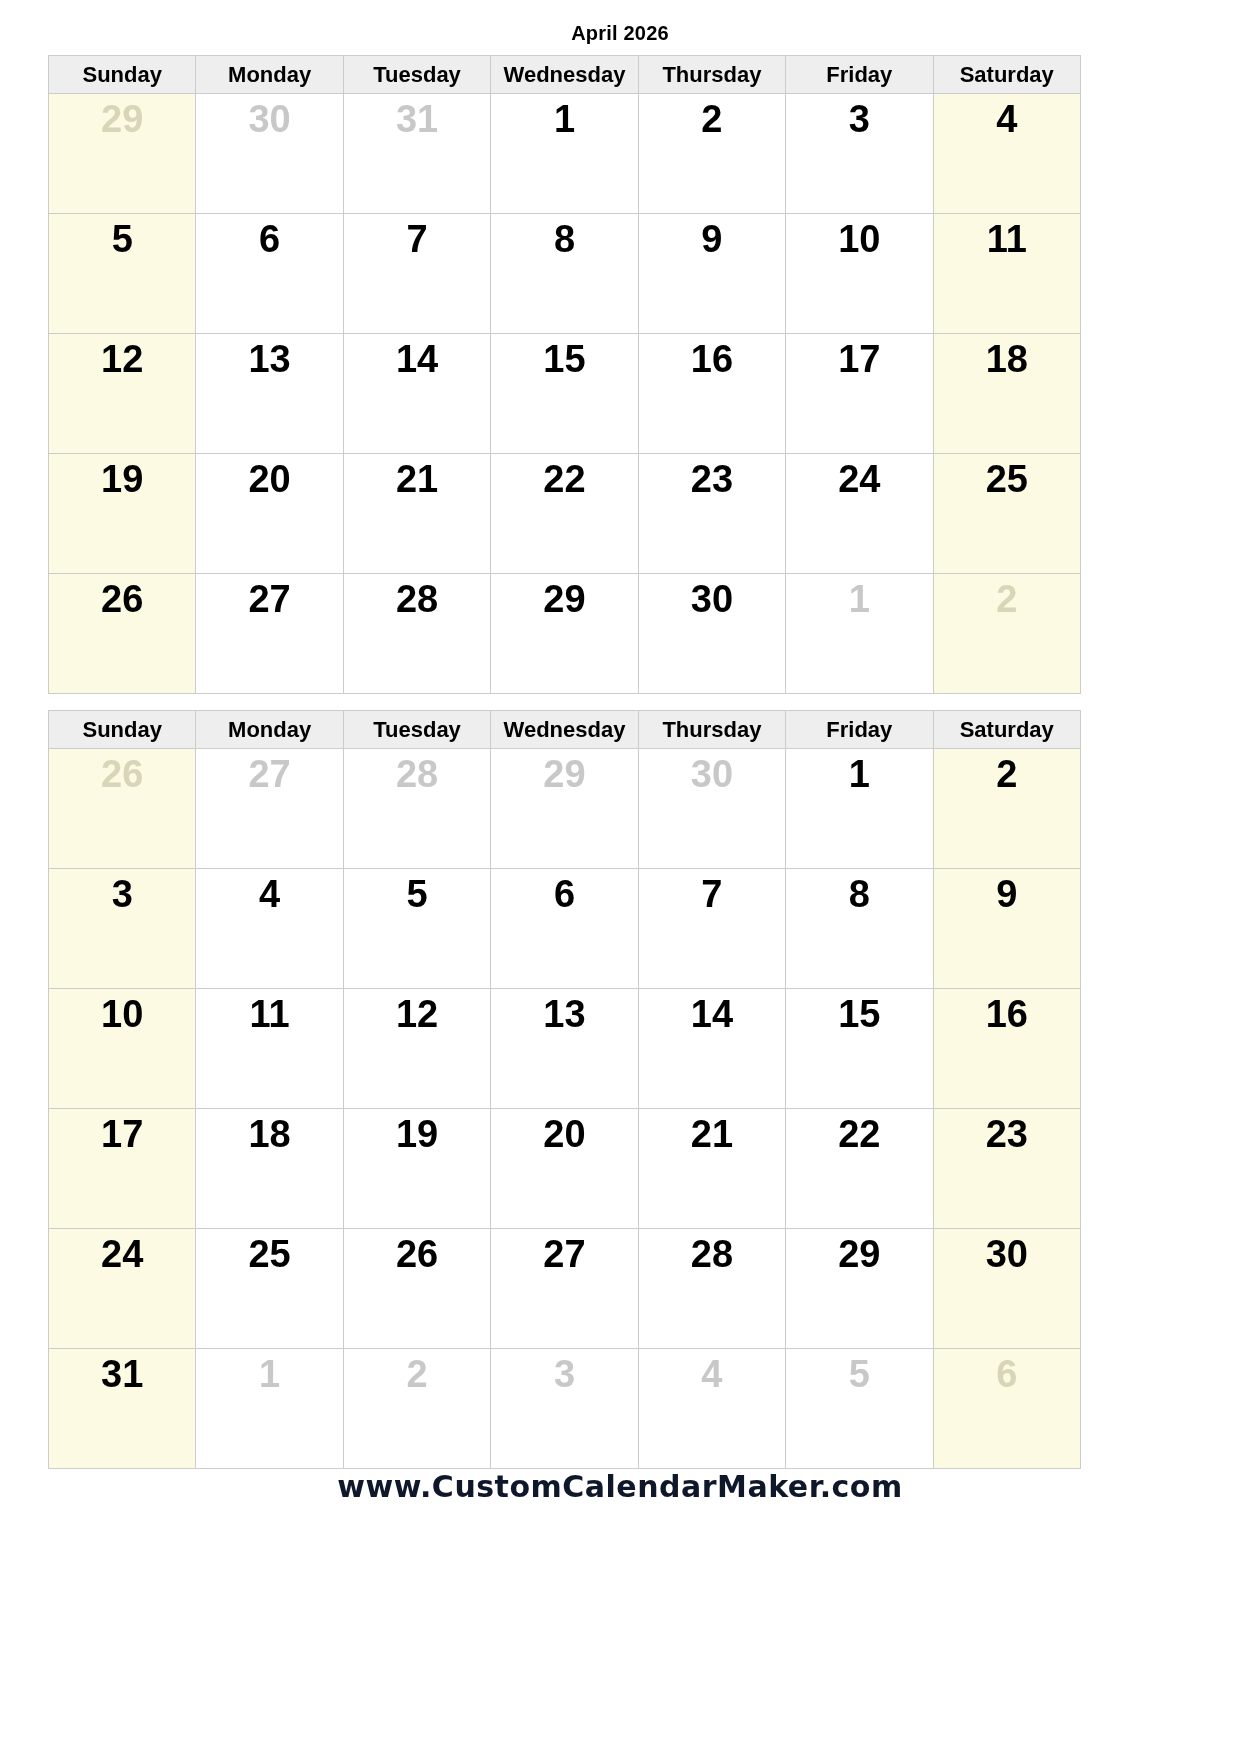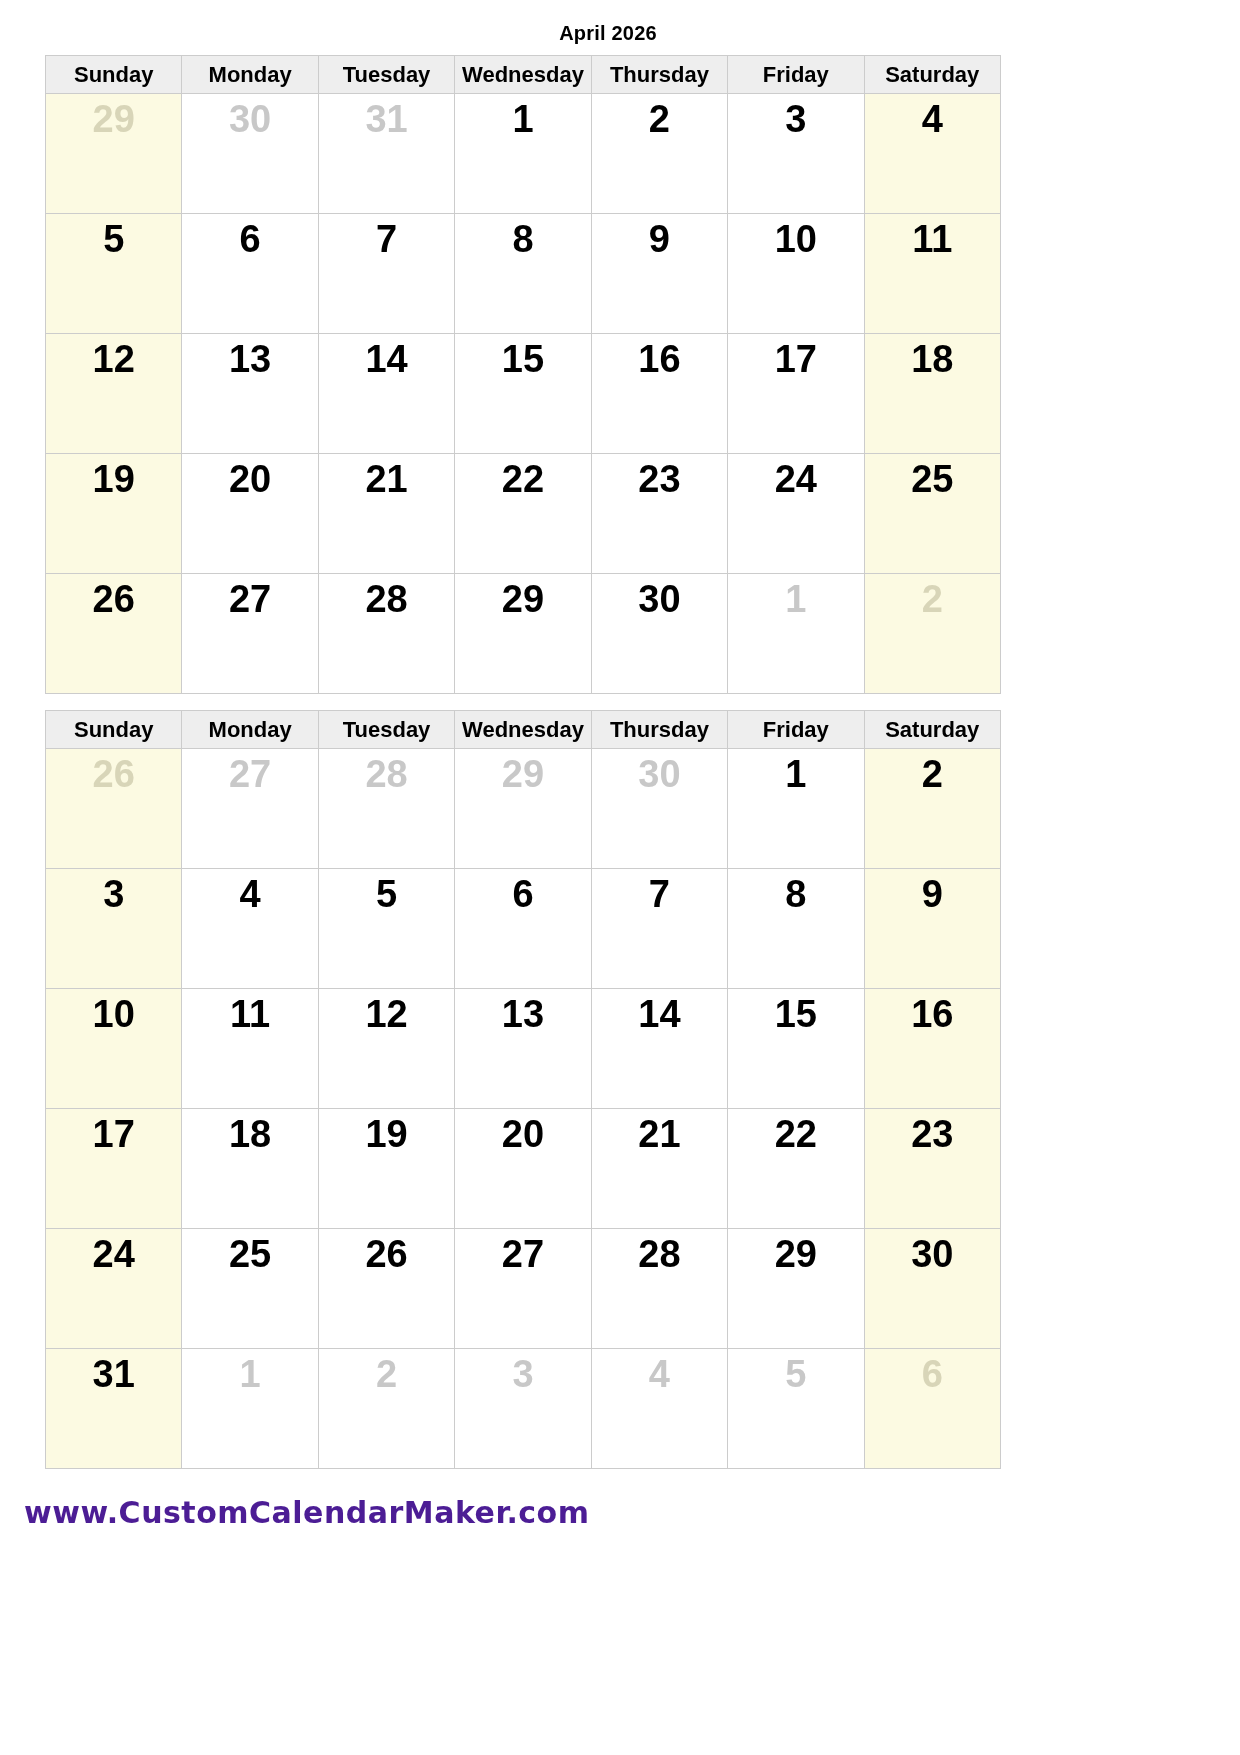--- a/index.html
+++ b/index.html
@@ -7,37 +7,36 @@
     margin: 0;
     padding: 0;
     width: 1240px;
     height: 1755px;
     background: #ffffff;
     font-family: "Liberation Sans", sans-serif;
   }
   .page {
     width: 1240px;
     height: 1755px;
-    padding: 18px 48px 0 24px;
+    padding: 18px 48px 0 48px;
     background: #ffffff;
     position: relative;
   }
   .month-title {
     text-align: center;
     font-size: 20px;
     font-weight: bold;
     color: #000000;
     margin: 4px 0 10px 0;
     letter-spacing: 0.2px;
   }
   table.cal {
-    width: 956px;
+    width: 1033px;
     border-collapse: collapse;
     table-layout: fixed;
-    margin-left: 21px;
   }
   table.cal th {
     background: #eeeeee;
     border: 1px solid #cccccc;
     font-size: 22px;
     font-weight: bold;
     color: #000000;
     height: 38px;
     text-align: center;
     padding: 0;
@@ -62,25 +61,24 @@
   }
   table.cal td.other .num {
     color: #c8c8c8;
     font-weight: bold;
   }
   table.cal td.weekend.other .num {
     color: #d8d5b8;
   }
   .spacer { height: 16px; }
   .footer {
-    text-align: left;
-    margin-top: 26px;
+    text-align: center;
     font-size: 30px;
     font-weight: bold;
-    color: #4c1d95;
+    color: #0f172a;
     font-family: "DejaVu Sans", sans-serif;
     letter-spacing: 0.5px;
   }
 </style>
 </head>
 <body>
 
 <div class="page">
 
   <div class="month-title">April 2026</div>

